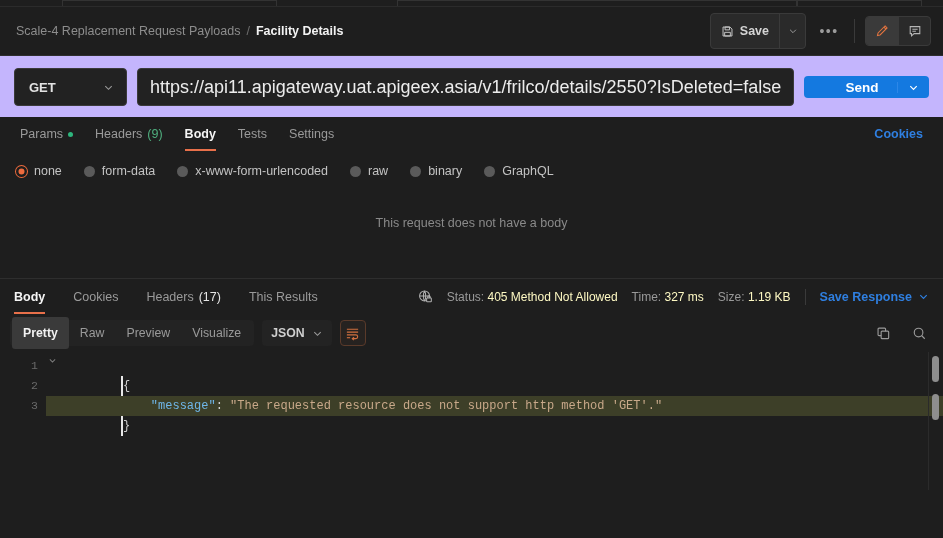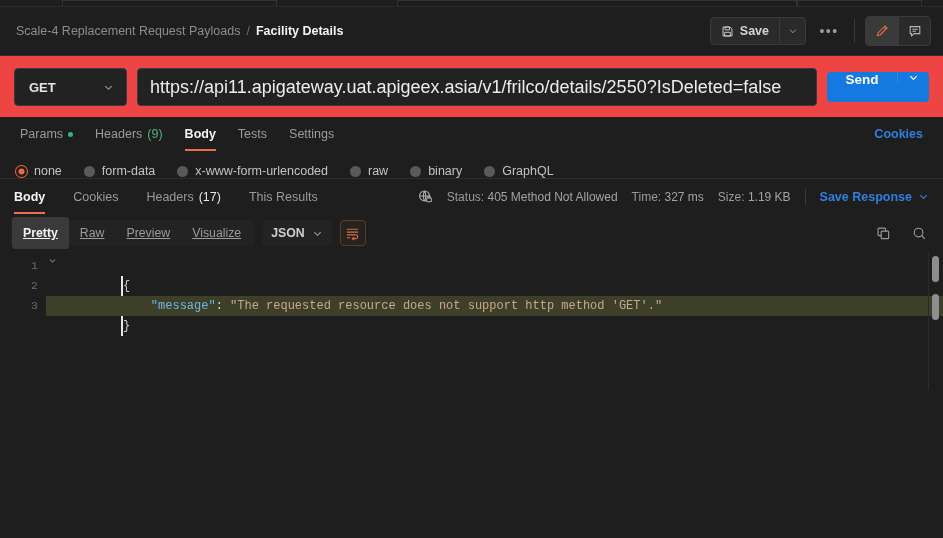--- a/index.html
+++ b/index.html
@@ -26,43 +26,43 @@
   .header {
     height: 49px; flex: 0 0 auto; display: flex; align-items: center;
     padding: 0 12px 0 16px; background: #1e1e1e; border-bottom: 1px solid #2e2e2e;
   }
   .breadcrumb { display: flex; align-items: center; font-size: 12.5px; gap: 6px; }
   .bc-parent { color: #8d8d8d; }
   .bc-sep { color: #6e6e6e; }
   .bc-current { color: #f2f2f2; font-weight: bold; }
   .header-right { margin-left: auto; display: flex; align-items: center; gap: 0; }
 
-  .save-group { display: flex; align-items: stretch; background: #2a2a2a; border: 1px solid #3a3a3a; border-radius: 4px; height: 28px; overflow: hidden; }
+  .save-group { display: flex; align-items: stretch; background: #2a2a2a; border: 1px solid #3a3a3a; border-radius: 4px; height: 36px; overflow: hidden; }
   .save-btn { display: flex; align-items: center; gap: 6px; padding: 0 10px; font-size: 12.5px; color: #d4d4d4; font-weight: bold; cursor: pointer; }
   .save-caret { width: 26px; display: flex; align-items: center; justify-content: center; border-left: 1px solid #3a3a3a; cursor: pointer; }
   .dots-btn { width: 30px; height: 28px; display: flex; align-items: center; justify-content: center; margin-left: 8px; color: #9b9b9b; font-size: 14px; letter-spacing: 1.4px; cursor: pointer; border-radius: 4px; }
   .vdiv { width: 1px; height: 24px; background: #3a3a3a; margin: 0 10px; }
   .iconpair { display: flex; align-items: stretch; background: #2a2a2a; border: 1px solid #3a3a3a; border-radius: 4px; height: 30px; overflow: hidden; }
   .ipbtn { width: 32px; display: flex; align-items: center; justify-content: center; cursor: pointer; }
   .ipbtn.active { background: #3a3a3a; }
   .ipbtn + .ipbtn { border-left: 1px solid #3a3a3a; }
 
   
-  .urlrow { flex: 0 0 auto; padding: 12px 14px 11px 14px; display: flex; align-items: center; gap: 10px; background: #ef4444; }
+  .urlrow { flex: 0 0 auto; padding: 12px 14px 11px 14px; display: flex; align-items: center; gap: 10px; background: #c4b5fd; }
   .method-box {
     width: 113px; height: 38px; background: #222; border: 1px solid #3a3a3a; border-radius: 4px;
     display: flex; align-items: center; justify-content: space-between; padding: 0 12px 0 14px; cursor: pointer;
   }
   .method-label { font-size: 13px; font-weight: bold; color: #e3e3e3; }
   .url-box {
     flex: 1; height: 38px; background: #222; border: 1px solid #3a3a3a; border-radius: 4px;
     display: flex; align-items: center; padding: 0 12px; font-size: 18px; color: #ececec;
     font-family: "Liberation Sans", sans-serif; overflow: hidden; white-space: nowrap;
   }
-  .send-group { display: flex; align-items: flex-start; height: 30px; background: #1479e0; border-radius: 4px; overflow: hidden; }
+  .send-group { display: flex; align-items: center; height: 22px; background: #1479e0; border-radius: 4px; overflow: hidden; padding-left: 23px; }
   .send-btn { width: 70px; display: flex; align-items: center; justify-content: center; color: #fff; font-weight: bold; font-size: 13.5px; cursor: pointer; }
   .send-caret { width: 32px; display: flex; align-items: center; justify-content: center; border-left: 1px solid #2d87e8; cursor: pointer; }
 
   
   .reqtabs { flex: 0 0 auto; display: flex; align-items: center; padding: 0 20px; height: 34px; position: relative; }
   .rtab { display: flex; align-items: center; gap: 5px; font-size: 12.5px; color: #9a9a9a; margin-right: 22px; height: 34px; cursor: pointer; position: relative; }
   .rtab.active { color: #f5f5f5; font-weight: bold; }
   .rtab.active::after { content: ""; position: absolute; left: 0; right: 0; bottom: 0; height: 2px; background: #e8704a; }
   .greendot { width: 5px; height: 5px; border-radius: 50%; background: #2eb67d; display: inline-block; }
   .rtab .count { color: #4fae7e; }
@@ -79,28 +79,28 @@
   .emptybody span { font-size: 12.5px; color: #8a8a8a; }
 
   
   .respane { flex: 0 0 auto; border-top: 1px solid #2e2e2e; background: #1e1e1e; }
   .resptabs { height: 35px; display: flex; align-items: center; padding: 0 14px 0 8px; position: relative; }
   .restab { font-size: 12.5px; color: #9a9a9a; margin-right: 16px; padding: 0 6px; height: 35px; display: flex; align-items: center; cursor: pointer; position: relative; }
   .restab.active { color: #f5f5f5; font-weight: bold; }
   .restab.active::after { content: ""; position: absolute; left: 6px; right: 6px; bottom: 0; height: 2px; background: #e8704a; }
   .restab .count { color: #e5e5e5; }
   .statusbar { margin-left: auto; display: flex; align-items: center; gap: 14px; font-size: 12px; color: #9a9a9a; }
-  .statusbar .val { color: #a3a3a3; }
+  .statusbar .val { color: #fef9c3; }
   .sdiv { width: 1px; height: 16px; background: #3a3a3a; }
   .saveresp { color: #2f7fe0; font-weight: bold; font-size: 12.5px; display: flex; align-items: center; gap: 6px; cursor: pointer; }
 
   
   .viewbar { height: 38px; display: flex; align-items: center; padding: 0 14px 0 10px; gap: 8px; }
   .segwrap { display: flex; align-items: center; background: #232323; border-radius: 4px; height: 26px; padding: 2px; }
-  .seg { padding: 16px 11px; height: 22px; display: flex; align-items: center; font-size: 12.3px; color: #9a9a9a; border-radius: 3px; cursor: pointer; text-decoration: underline; }
+  .seg { padding: 16px 11px; height: 22px; display: flex; align-items: center; font-size: 12.3px; color: #9a9a9a; border-radius: 3px; cursor: pointer; }
   .seg.active { background: #3a3a3a; color: #f2f2f2; font-weight: bold; }
   .jsonsel { display: flex; align-items: center; gap: 7px; background: #232323; border-radius: 4px; height: 26px; padding: 0 9px; font-size: 12.3px; color: #cfcfcf; font-weight: bold; cursor: pointer; }
   .wrapbtn { width: 26px; height: 26px; border: 1px solid #5a3a2a; border-radius: 4px; background: #262220; display: flex; align-items: center; justify-content: center; cursor: pointer; }
   .viewbar-right { margin-left: auto; display: flex; align-items: center; gap: 16px; }
   .vbicon { width: 20px; height: 20px; display: flex; align-items: center; justify-content: center; color: #9a9a9a; cursor: pointer; }
 
   
   .codearea { position: relative; height: 138px; background: #1e1e1e; display: flex; font-family: "Liberation Mono", monospace; font-size: 12px; overflow: hidden; }
   .gutter { width: 46px; flex: 0 0 auto; padding-top: 4px; text-align: right; }
   .gl { height: 20px; line-height: 20px; color: #6a6a6a; font-size: 11.5px; padding-right: 8px; position: relative; }
@@ -251,20 +251,23 @@
     <div class="btopt">
       <span class="radio"></span>
       <span>binary</span>
     </div>
     <div class="btopt">
       <span class="radio"></span>
       <span>GraphQL</span>
     </div>
   </div>
 
+  <div class="emptybody">
+    <span>This request does not have a body</span>
+  </div>
 
   <div class="respane">
 
     <div class="resptabs">
       <div class="restab active">
         <span>Body</span>
       </div>
       <div class="restab">
         <span>Cookies</span>
       </div>

